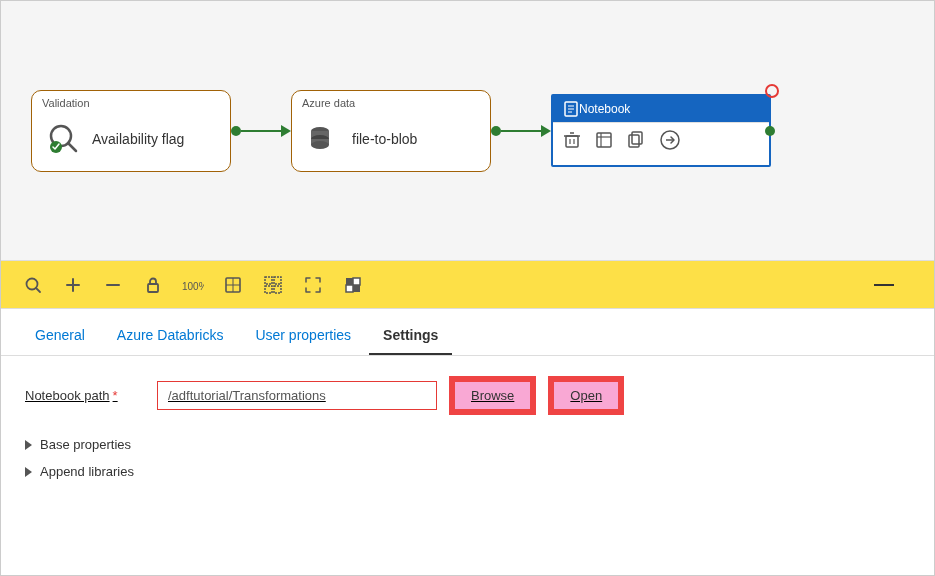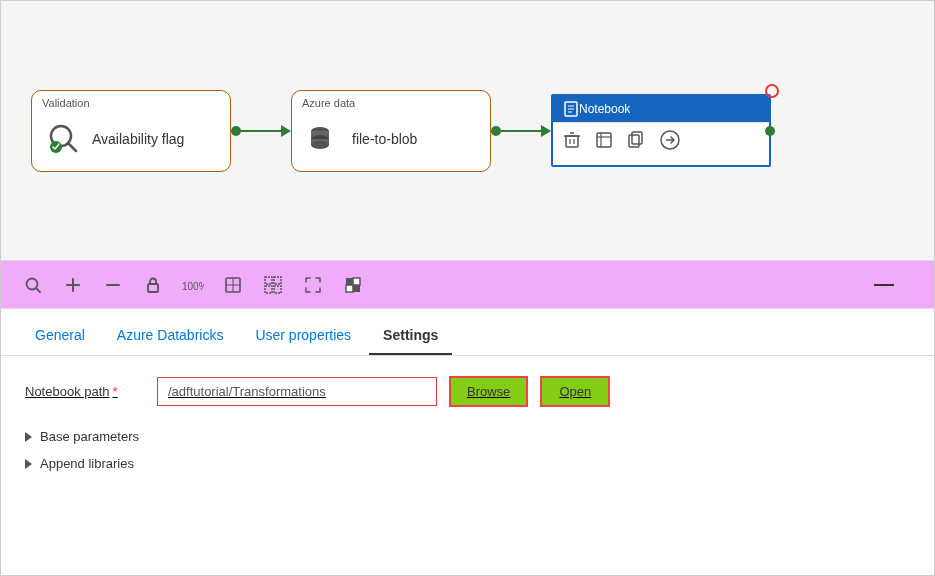--- a/index.html
+++ b/index.html
@@ -152,21 +152,21 @@
     }
 
     
     .toolbar-area {
       height: 48px;
       border-bottom: 1px solid #ddd;
       display: flex;
       align-items: center;
       padding: 0 20px;
       gap: 16px;
-      background: #f0abfc;
+      background: #fde047;
     }
 
     .toolbar-icon {
       color: #555;
       font-size: 16px;
       cursor: pointer;
       display: flex;
       align-items: center;
       justify-content: center;
       width: 24px;
@@ -234,22 +234,22 @@
       padding: 6px 10px;
       font-size: 13px;
       min-width: 280px;
       color: #555;
       outline: none;
     }
 
     .btn {
       padding: 6px 16px;
       font-size: 13px;
-      border: 2px solid #ef4444;
-      background: #84cc16;
+      border: 6px solid #ef4444;
+      background: #f9a8d4;
       cursor: pointer;
       color: #333;
       min-width: 70px;
     }
 
     .collapsible-row {
       display: flex;
       align-items: center;
       gap: 8px;
       padding: 6px 0;
@@ -464,20 +464,20 @@
     <span class="field-label">
       <span>Notebook path</span><span class="required-star">*</span>
     </span>
     <input type="text" class="field-input" value="/adftutorial/Transformations" style="">
     <button class="btn">Browse</button>
     <button class="btn">Open</button>
   </div>
 
   <div class="collapsible-row">
     <div class="chevron-right"></div>
-    <span>Base parameters</span>
+    <span>Base properties</span>
   </div>
 
   <div class="collapsible-row">
     <div class="chevron-right"></div>
     <span>Append libraries</span>
   </div>
 </div>
 
 </body></html>

